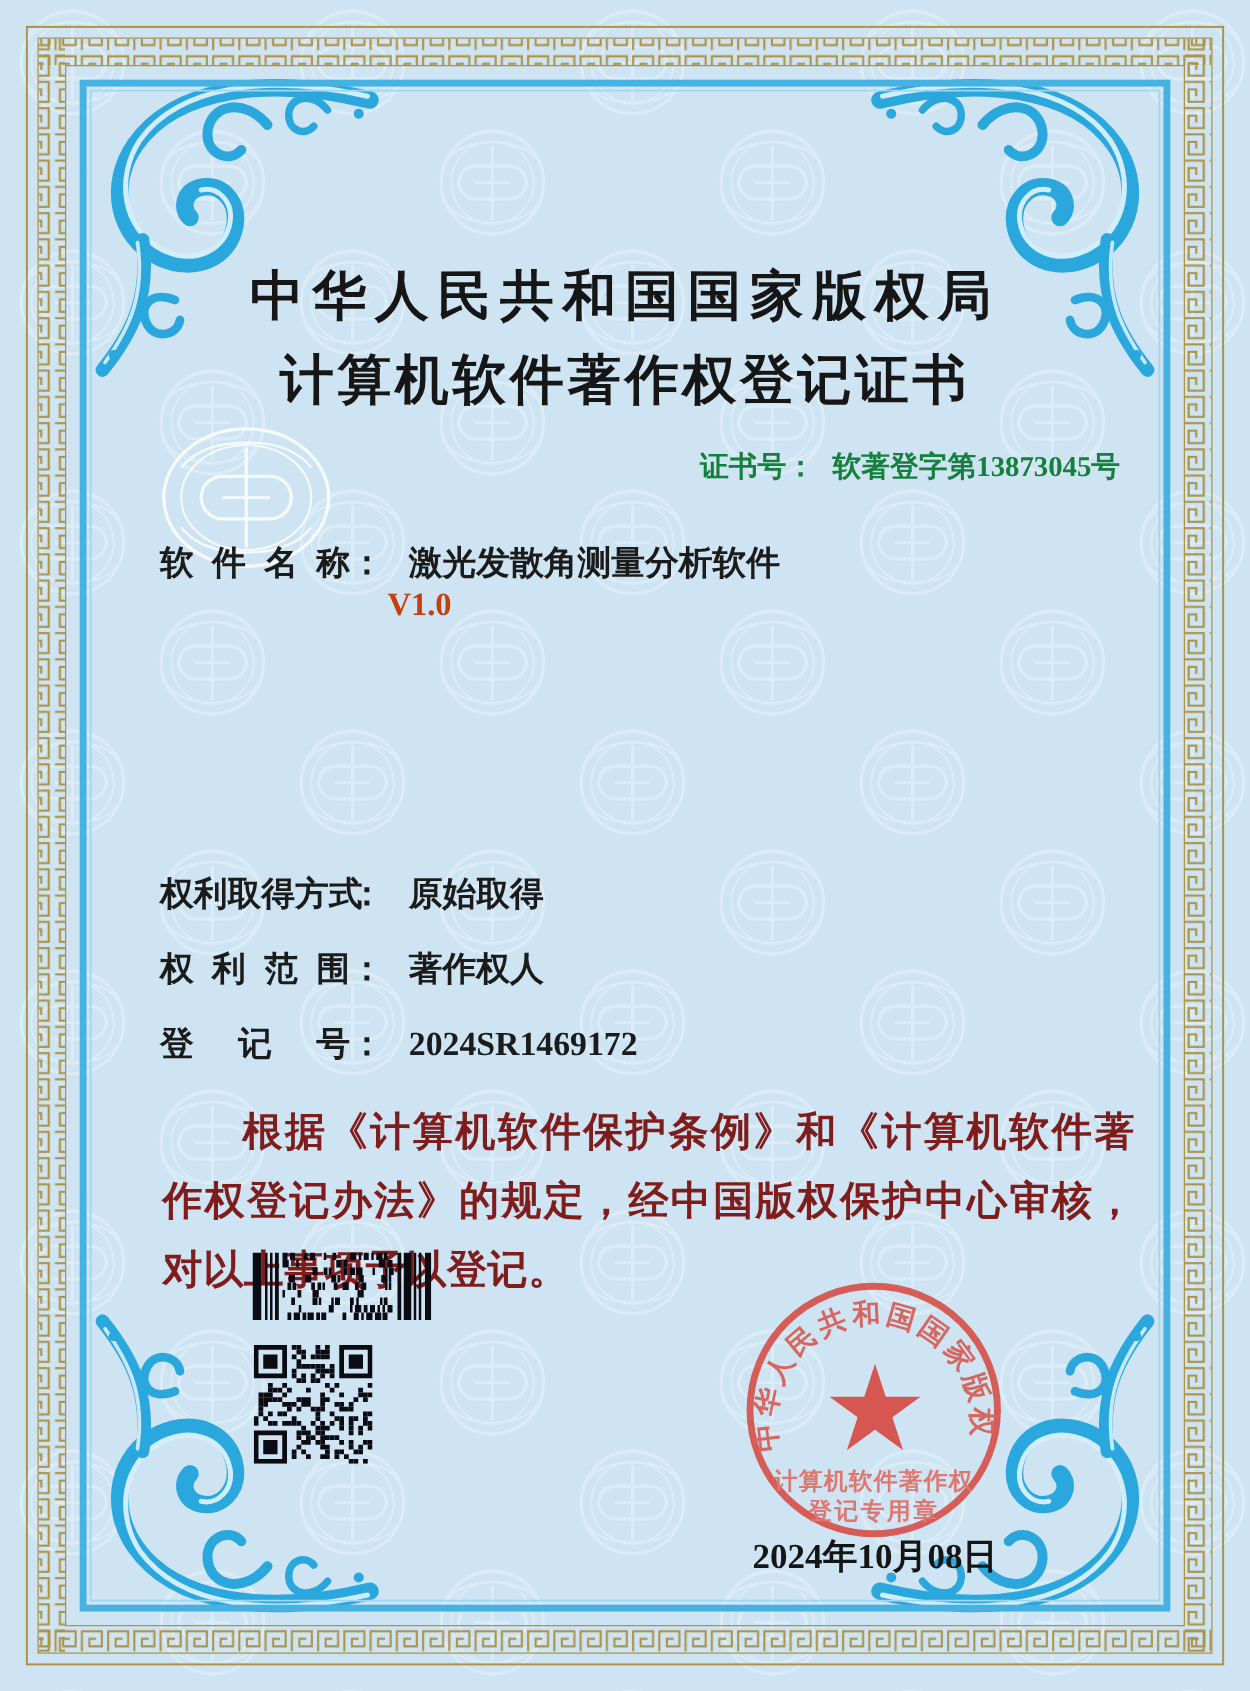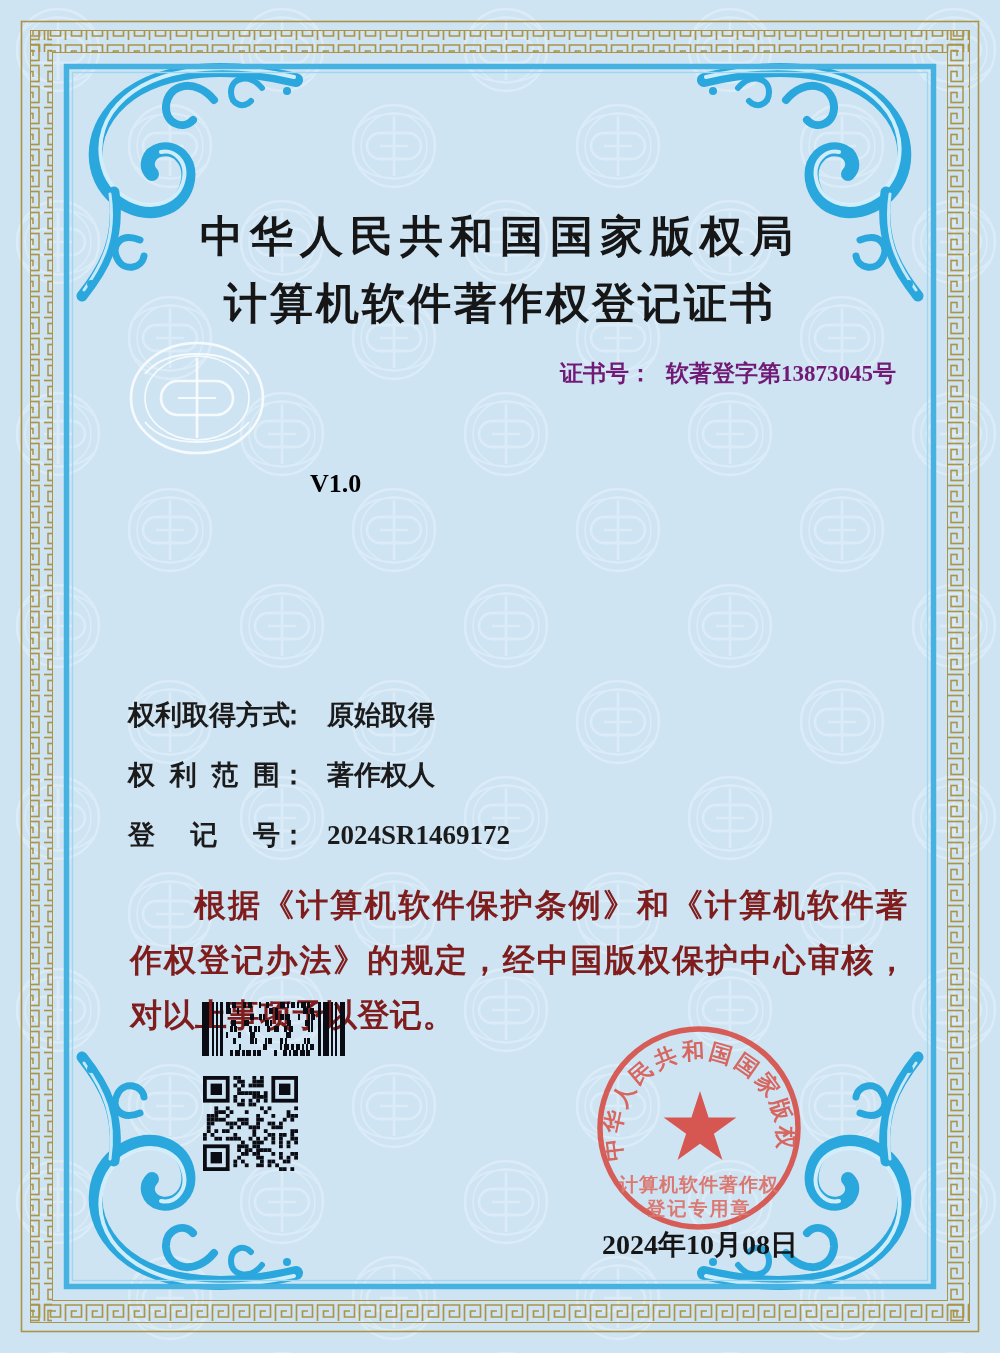--- a/index.html
+++ b/index.html
@@ -11,29 +11,29 @@
   .corner.tl{left:44px;top:44px;}
   .corner.tr{right:44px;top:44px;transform:scaleX(-1);}
   .corner.bl{left:44px;bottom:44px;transform:scaleY(-1);}
   .corner.br{right:44px;bottom:44px;transform:scale(-1,-1);}
   .content{position:absolute;left:0;top:0;width:1000px;height:1353px;z-index:5;margin-top:46px;}
   .title{position:absolute;left:0;width:1000px;text-align:center;color:#161616;
          font-weight:700;font-size:43px;}
   .title1{top:162px;letter-spacing:7px;}
   .title2{top:229px;letter-spacing:3px;}
   .certno-row{position:absolute;top:312px;left:560px;width:360px;
-              font-size:23px;font-weight:700;color:#701a75;white-space:nowrap;}
+              font-size:23px;font-weight:700;color:#15803d;white-space:nowrap;}
   .certno-row .lab{margin-right:14px;}
   .field{position:absolute;left:128px;font-size:27px;font-weight:700;color:#1b1b1b;white-space:nowrap;}
   .field .flabel{display:inline-block;width:152px;text-align:justify;text-align-last:justify;
                  vertical-align:bottom;}
   .field .fcolon{display:inline-block;margin-right:12px;}
   .field .fvalue{display:inline-block;margin-left:8px;font-weight:700;}
   .f-name{top:386px;}
-  .f-name2{position:absolute;left:310px;top:423px;font-size:26px;font-weight:700;color:#000000;}
+  .f-name2{position:absolute;left:310px;top:423px;font-size:26px;font-weight:700;color:#c2410c;}
   .f-holder{top:490px;}
   .f-acq{top:651px;}
   .f-scope{top:711px;}
   .f-reg{top:771px;}
   .paragraph{position:absolute;left:130px;top:832px;width:778px;
              font-size:32px;font-weight:700;color:#7f1d1d;line-height:55px;
              text-indent:2em;text-align:justify;letter-spacing:0.5px;}
   .barcode-box{position:absolute;left:202px;top:956px;width:143px;height:54px;}
   .qr-box{position:absolute;left:203px;top:1030px;width:95px;height:95px;}
   .seal-box{position:absolute;left:595px;top:978px;width:210px;height:210px;z-index:6;opacity:0.88;}
@@ -153,20 +153,23 @@
       </g>
     </svg>
 
     <div class="title title1">中华人民共和国国家版权局</div>
     <div class="title title2">计算机软件著作权登记证书</div>
 
     <div class="certno-row">
       <span class="lab">证书号：</span><span>软著登字第13873045号</span>
     </div>
 
+    <div class="field f-name">
+      <span class="flabel">软件名称</span><span class="fcolon">：</span><span class="fvalue">激光发散角测量分析软件</span>
+    </div>
     <div class="f-name2">V1.0</div>
 
 
     <div class="field f-acq">
       <span class="flabel">权利取得方式</span><span class="fcolon">：</span><span class="fvalue">原始取得</span>
     </div>
 
     <div class="field f-scope">
       <span class="flabel">权利范围</span><span class="fcolon">：</span><span class="fvalue">著作权人</span>
     </div>

